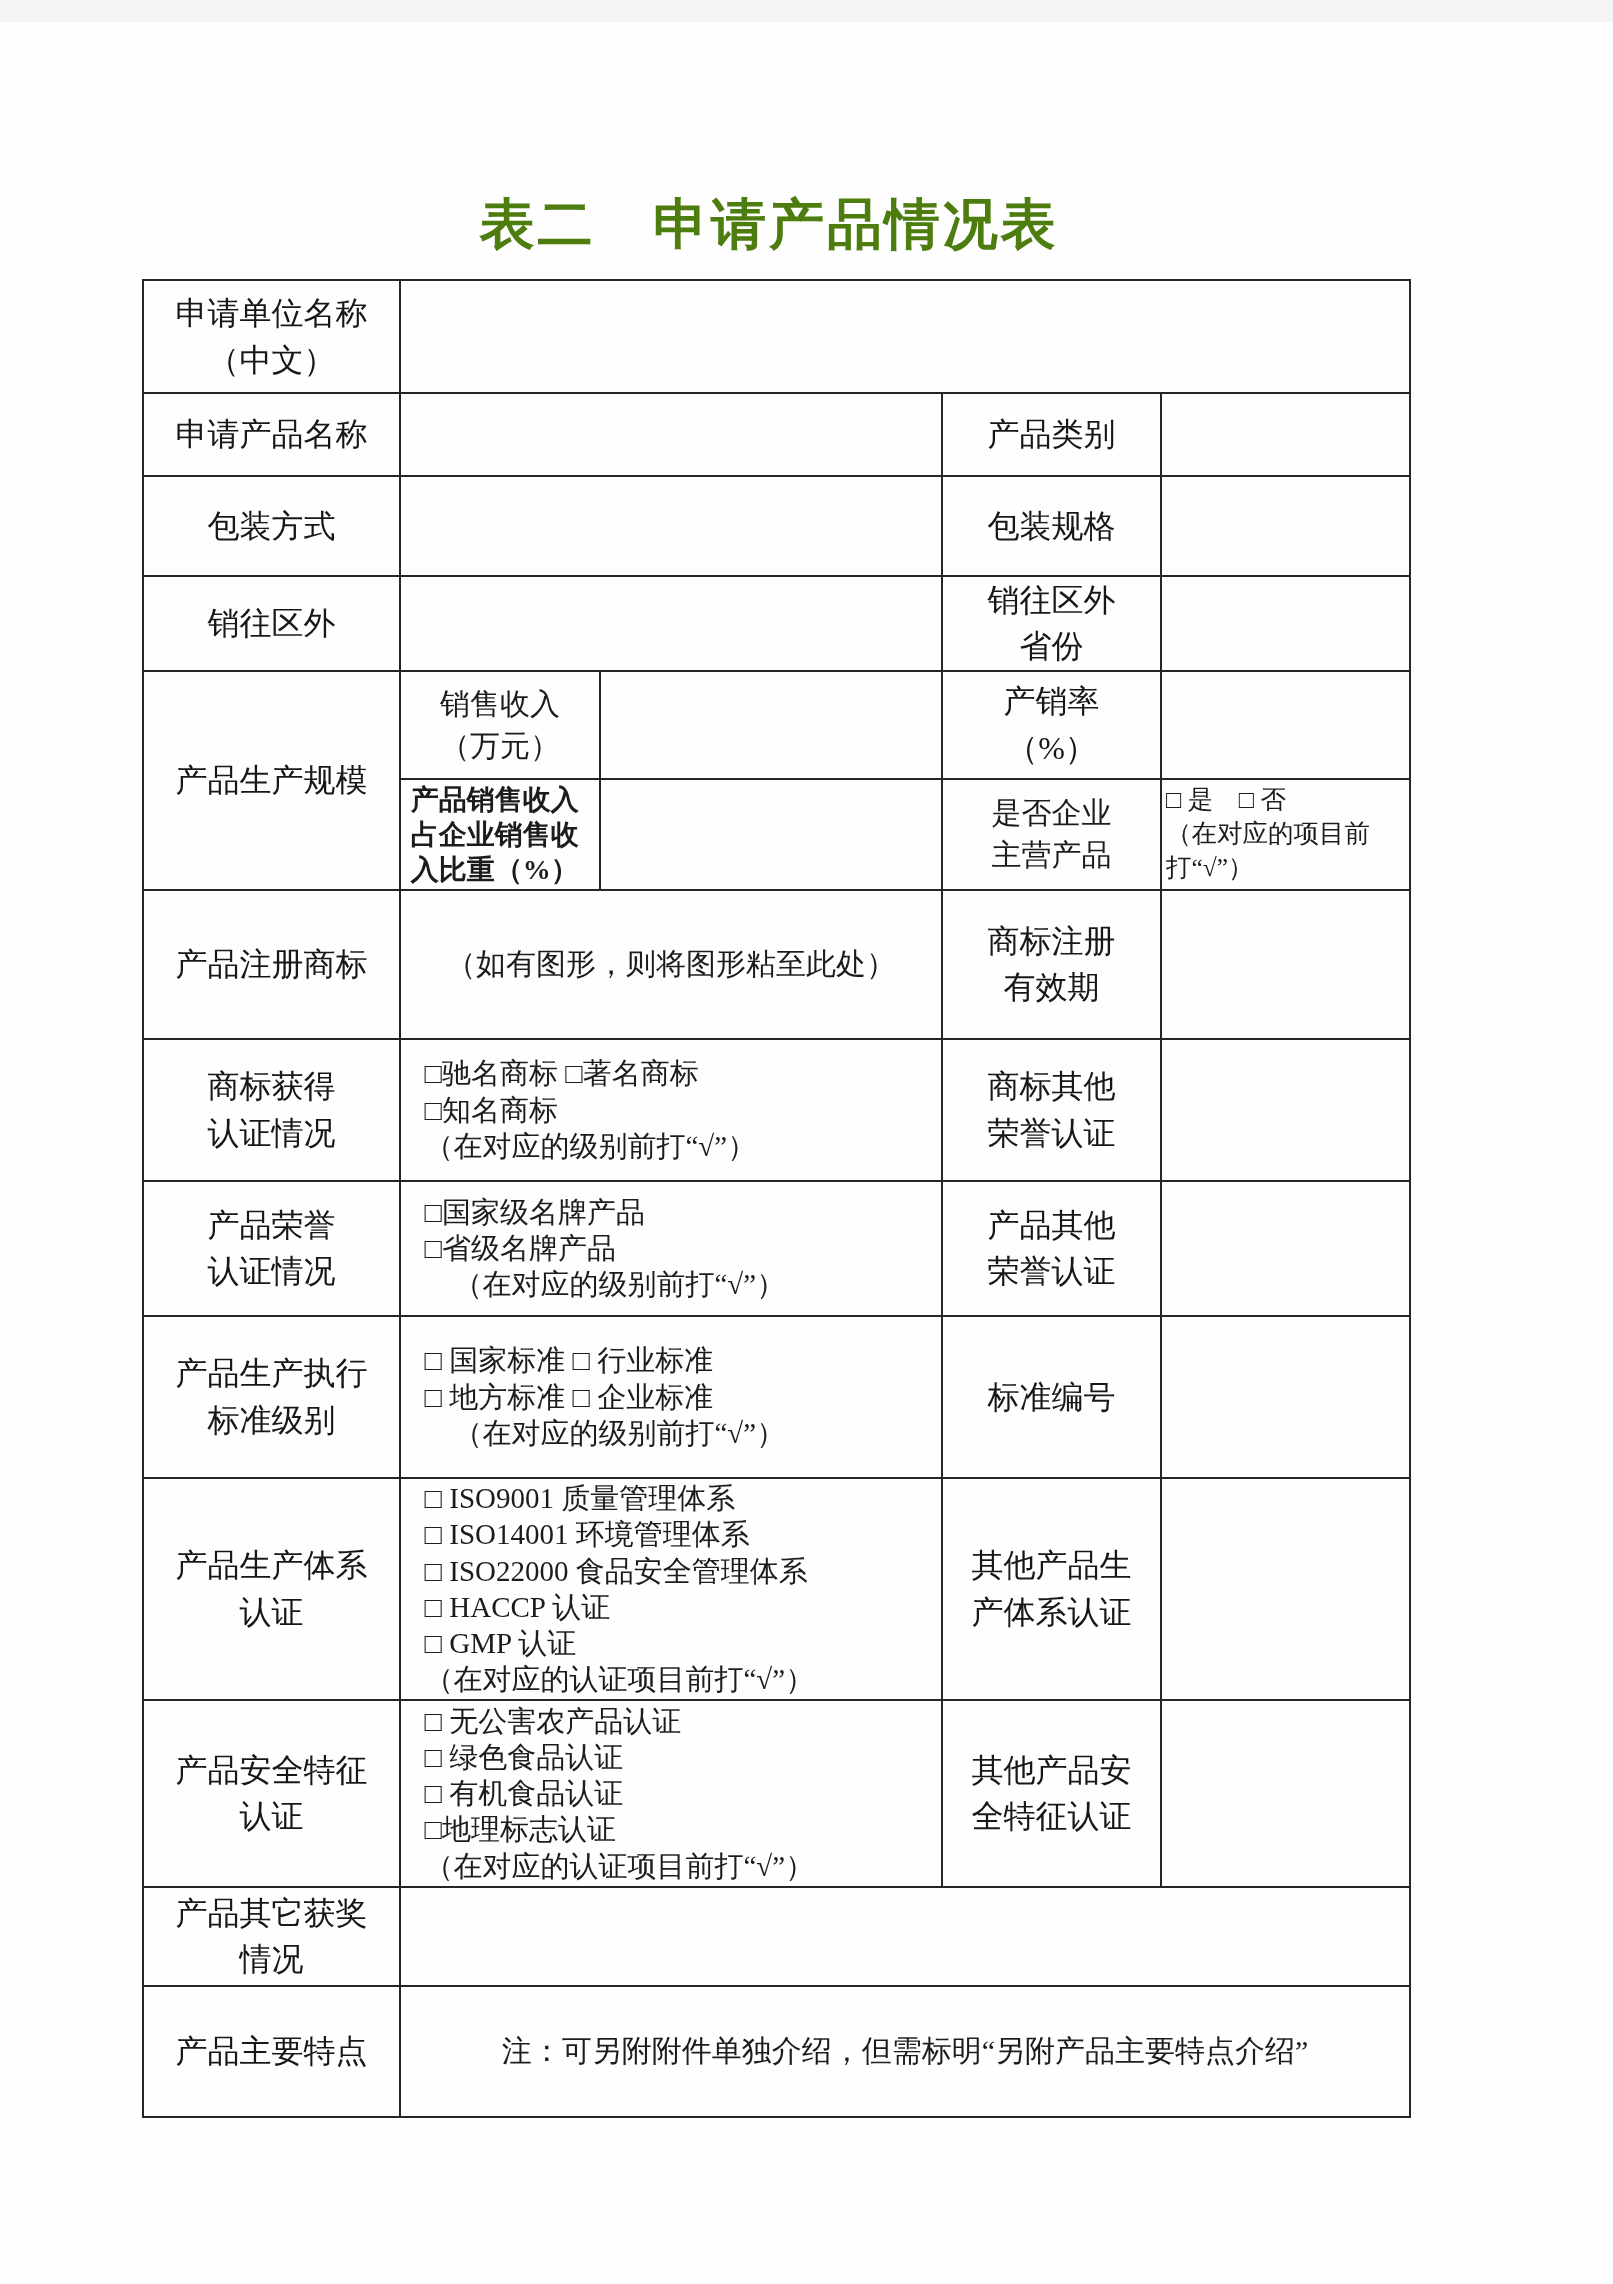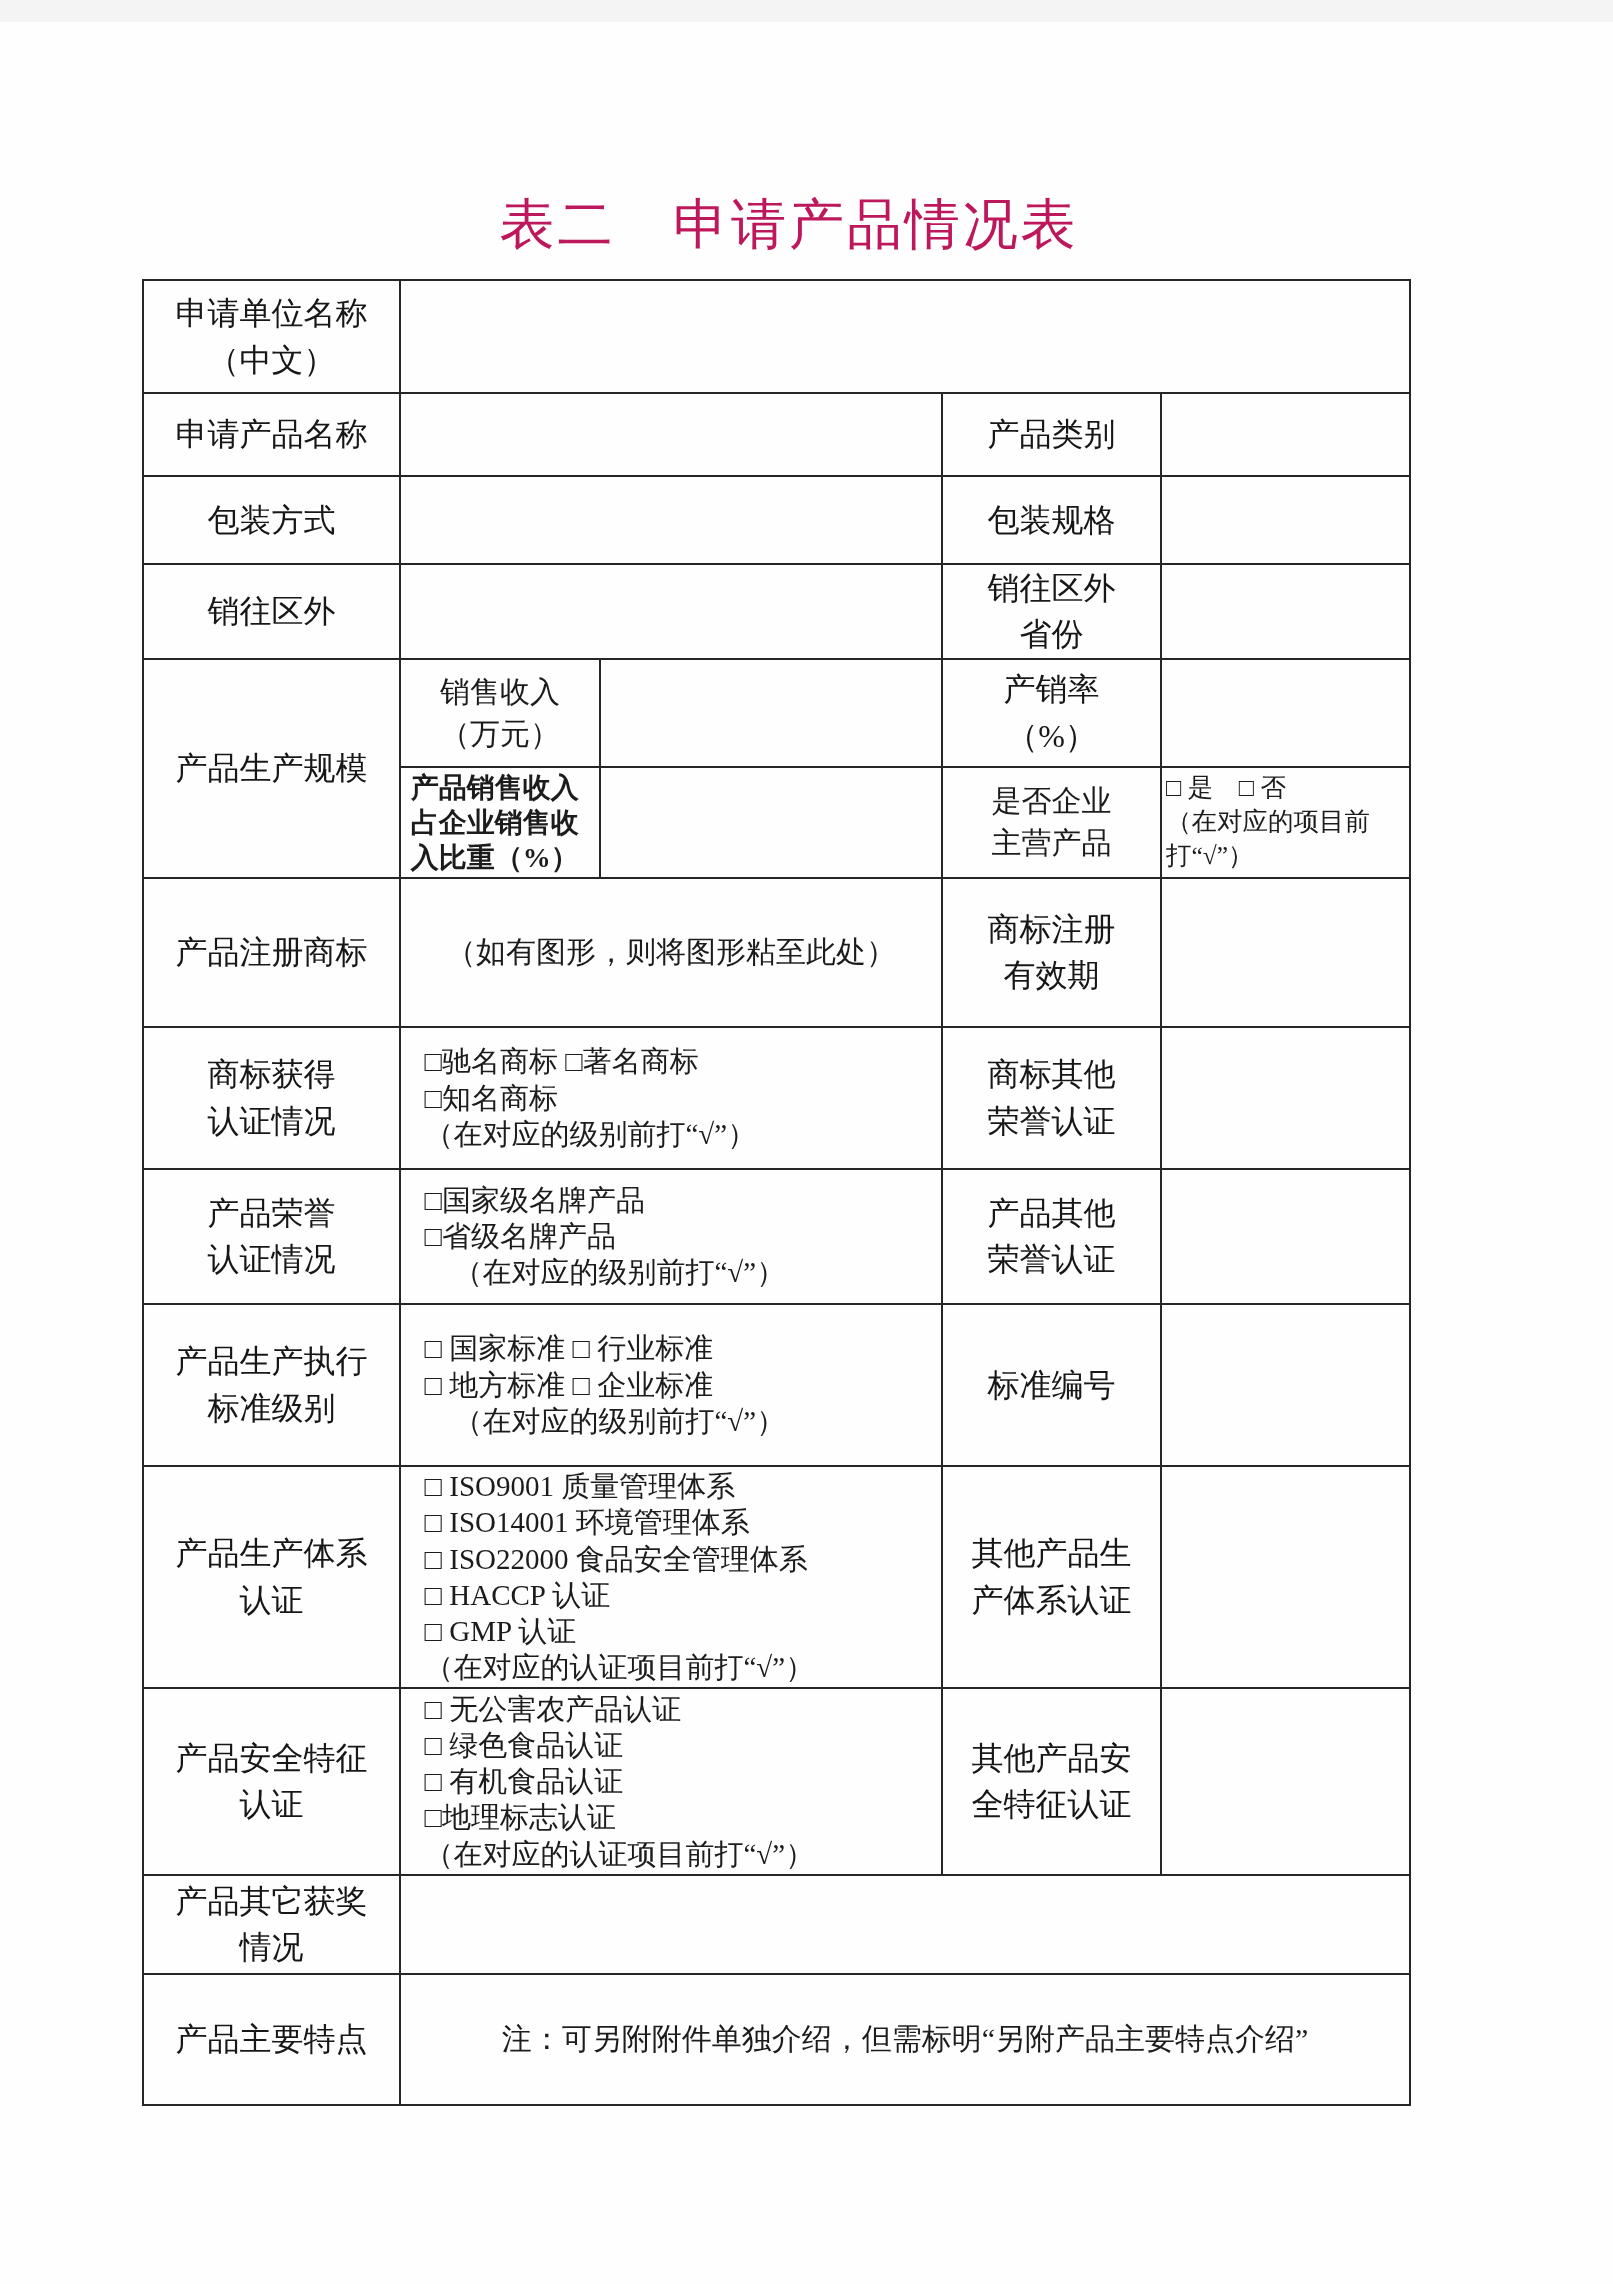--- a/index.html
+++ b/index.html
@@ -15,27 +15,27 @@
   }
   .scan-band {
     position: absolute;
     top: 0; left: 0;
     width: 100%; height: 21.6px;
     background: #f4f4f5;
   }
   .title {
     position: absolute;
     top: 188px;
-    left: 156px;
+    left: 136px;
     width: 1266px;
     text-align: center;
     font-size: 55px;
-    font-weight: normal;
+    font-weight: bold;
     letter-spacing: 2.9px;
-    color: #be185d;
+    color: #4d7c0f;
     white-space: pre-line;
   }
   table.form-table {
     position: absolute;
     top: 279px;
     left: 142px;
     width: 1266px;
     table-layout: fixed;
     border-collapse: collapse;
   }
@@ -110,21 +110,21 @@
       <td class="val" colspan="4"></td>
     </tr>
 
     <tr style="height:83px">
       <td class="lbl">申请产品名称</td>
       <td class="val" colspan="2"></td>
       <td class="lbl">产品类别</td>
       <td class="val"></td>
     </tr>
 
-    <tr style="height:88px">
+    <tr style="height:100px">
       <td class="lbl">包装方式</td>
       <td class="val" colspan="2"></td>
       <td class="lbl">包装规格</td>
       <td class="val"></td>
     </tr>
 
     <tr style="height:88px">
       <td class="lbl">销往区外</td>
       <td class="val" colspan="2"></td>
       <td class="lbl">销往区外

